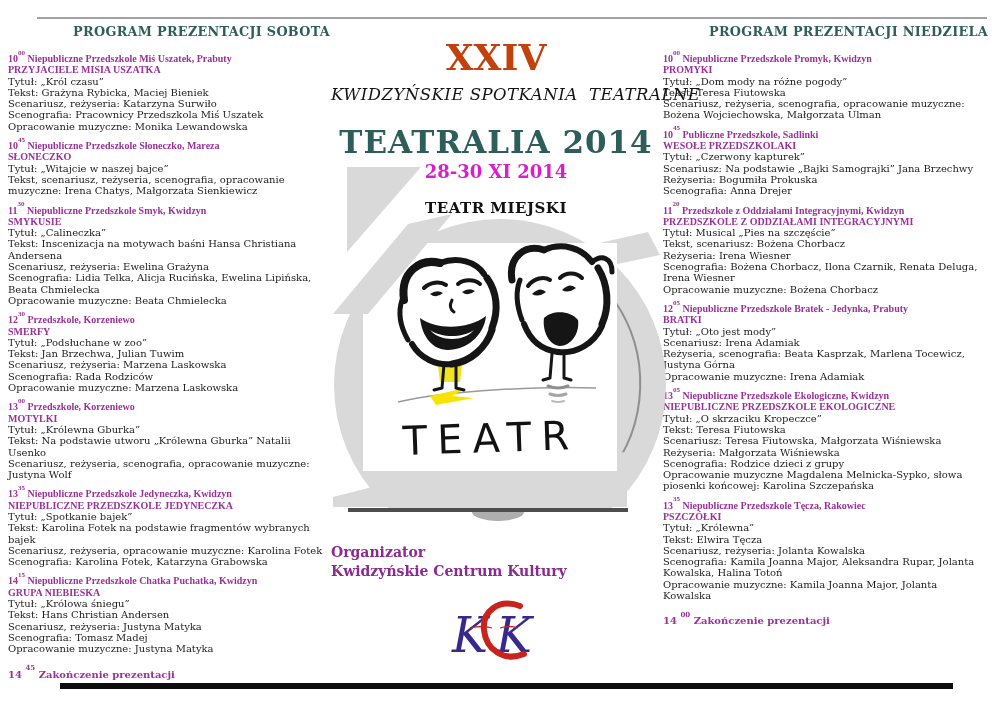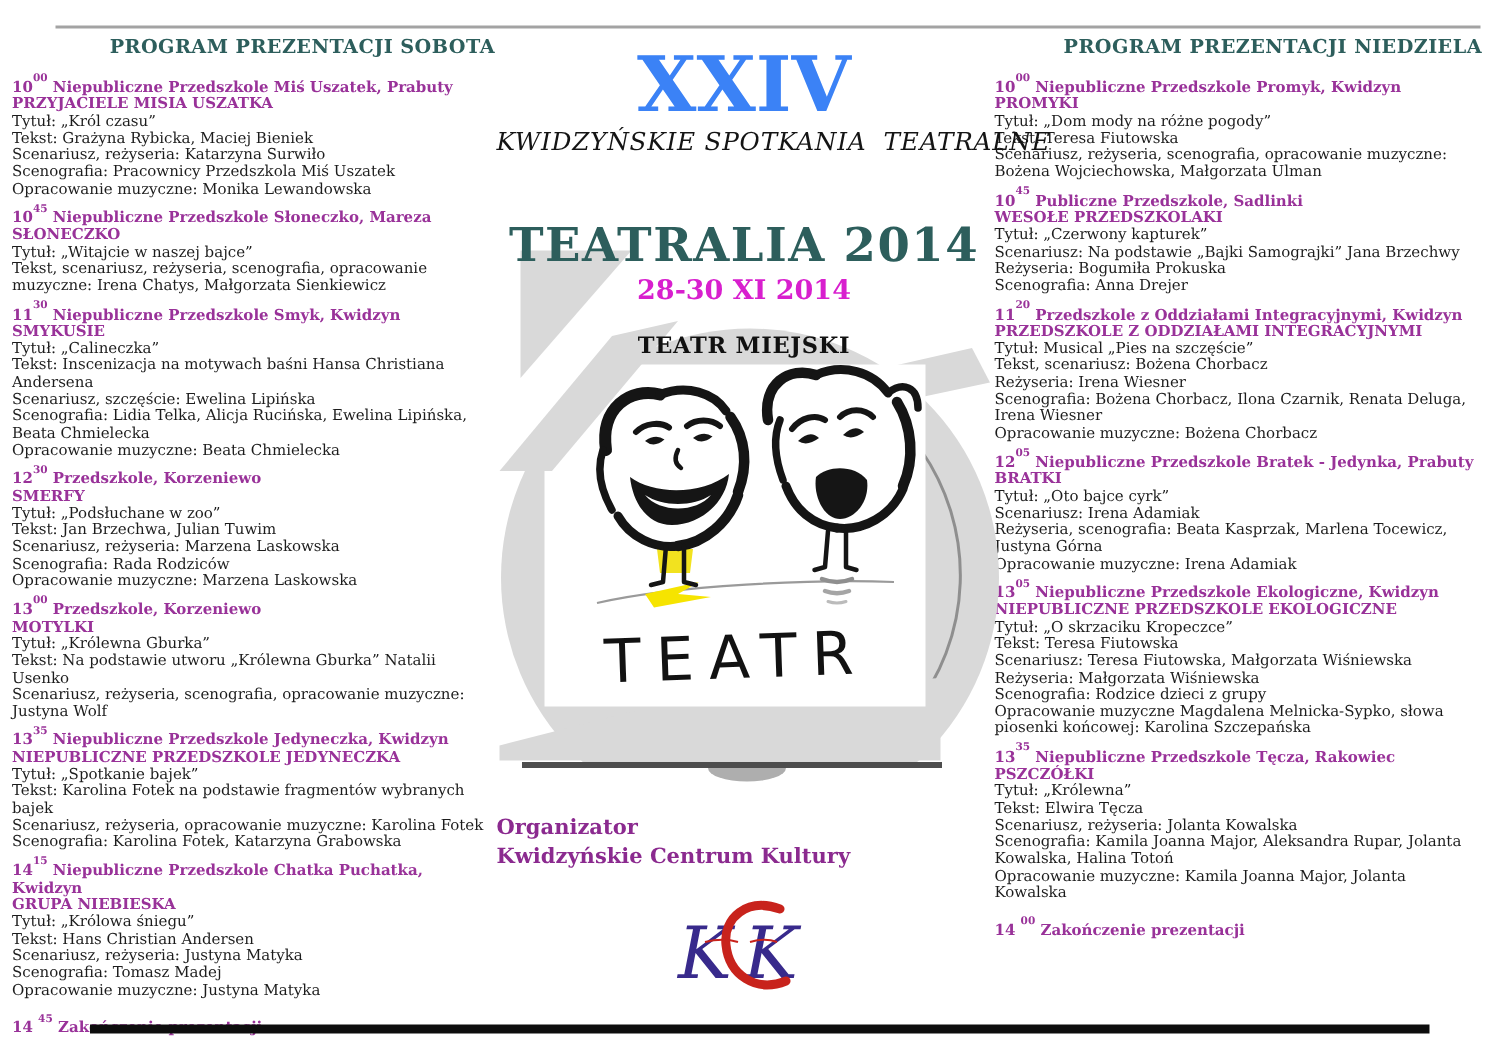--- a/index.html
+++ b/index.html
@@ -7,28 +7,28 @@
         font-family:"DejaVu Serif",serif;color:#1c1c1c;}
   .rule-top{position:absolute;left:37px;top:17px;width:950px;height:2px;background:#a3a3a3;}
   .bar-bottom{position:absolute;left:60px;top:683px;width:893px;height:6px;background:#0d0d0d;}
 
   .col{position:absolute;top:24px;}
   .col-left{left:8px;width:322px;}
   .col-right{left:663px;width:325px;}
   .col-header{font-size:12.8px;font-weight:bold;color:#2d5e5c;text-align:right;
               letter-spacing:.3px;margin:0 0 14px 0;}
   .entry{font-size:10px;line-height:11.3px;margin:0 0 8px 0;}
-  .entry-head{color:#993299;font-weight:bold;}
+  .entry-head{color:#993299;font-weight:bold;font-family:Liberation Serif, serif;}
   .entry sup,.closing sup{font-size:7px;line-height:0;position:relative;top:-3px;}
   .closing{font-size:10px;font-weight:bold;color:#993299;margin-top:14px;}
 
   .center-block{position:absolute;left:331px;top:0;width:330px;text-align:center;z-index:3;}
-  .roman{margin-top:32px;font-size:51px;line-height:50px;font-weight:bold;color:#3b82f6;}
+  .roman{margin-top:32px;font-size:36px;line-height:50px;font-weight:bold;color:#c2410c;}
   .subtitle{margin-top:3px;font-size:16.5px;letter-spacing:.5px;color:#141414;white-space:pre;font-style:italic;}
-  .main-title{margin-top:44px;font-size:31px;line-height:32px;font-weight:bold;color:#2d5e5c;letter-spacing:1px;}
+  .main-title{margin-top:22px;font-size:31px;line-height:32px;font-weight:bold;color:#2d5e5c;letter-spacing:1px;}
   .dates{margin-top:3px;font-size:18px;font-weight:bold;color:#d81fce;text-align:center;}
   .venue{margin-top:17px;font-size:15px;font-weight:bold;color:#111;letter-spacing:.5px;}
 
   .organizer{position:absolute;left:331px;top:543px;width:330px;text-align:left;z-index:3;
              color:#8b2a8f;font-weight:bold;font-size:14px;line-height:19px;}
   svg.artwork{position:absolute;left:0;top:0;z-index:1;}
   .stroke{fill:none;stroke:#151515;stroke-linecap:round;}
 </style>
 </head>
 <body>
@@ -135,21 +135,21 @@
           <div class="entry-head">10<sup>45</sup> Niepubliczne Przedszkole Słoneczko, Mareza</div>
           <div class="entry-head">SŁONECZKO</div>
           <div class="entry-line">Tytuł: „Witajcie w naszej bajce”</div>
           <div class="entry-line">Tekst, scenariusz, reżyseria, scenografia, opracowanie muzyczne: Irena Chatys, Małgorzata Sienkiewicz</div>
         </div>
         <div class="entry">
           <div class="entry-head">11<sup>30</sup> Niepubliczne Przedszkole Smyk, Kwidzyn</div>
           <div class="entry-head">SMYKUSIE</div>
           <div class="entry-line">Tytuł: „Calineczka”</div>
           <div class="entry-line">Tekst: Inscenizacja na motywach baśni Hansa Christiana Andersena</div>
-          <div class="entry-line">Scenariusz, szczęście: Ewelina Lipińska</div>
+          <div class="entry-line">Scenariusz, reżyseria: Ewelina Grażyna</div>
           <div class="entry-line">Scenografia: Lidia Telka, Alicja Rucińska, Ewelina Lipińska, Beata Chmielecka</div>
           <div class="entry-line">Opracowanie muzyczne: Beata Chmielecka</div>
         </div>
         <div class="entry">
           <div class="entry-head">12<sup>30</sup> Przedszkole, Korzeniewo</div>
           <div class="entry-head">SMERFY</div>
           <div class="entry-line">Tytuł: „Podsłuchane w zoo”</div>
           <div class="entry-line">Tekst: Jan Brzechwa, Julian Tuwim</div>
           <div class="entry-line">Scenariusz, reżyseria: Marzena Laskowska</div>
           <div class="entry-line">Scenografia: Rada Rodziców</div>
@@ -206,21 +206,21 @@
           <div class="entry-head">PRZEDSZKOLE Z ODDZIAŁAMI INTEGRACYJNYMI</div>
           <div class="entry-line">Tytuł: Musical „Pies na szczęście”</div>
           <div class="entry-line">Tekst, scenariusz: Bożena Chorbacz</div>
           <div class="entry-line">Reżyseria: Irena Wiesner</div>
           <div class="entry-line">Scenografia: Bożena Chorbacz, Ilona Czarnik, Renata Deluga, Irena Wiesner</div>
           <div class="entry-line">Opracowanie muzyczne: Bożena Chorbacz</div>
         </div>
         <div class="entry">
           <div class="entry-head">12<sup>05</sup> Niepubliczne Przedszkole Bratek - Jedynka, Prabuty</div>
           <div class="entry-head">BRATKI</div>
-          <div class="entry-line">Tytuł: „Oto bajce cyrk”</div>
+          <div class="entry-line">Tytuł: „Oto jest mody”</div>
           <div class="entry-line">Scenariusz: Irena Adamiak</div>
           <div class="entry-line">Reżyseria, scenografia: Beata Kasprzak, Marlena Tocewicz, Justyna Górna</div>
           <div class="entry-line">Opracowanie muzyczne: Irena Adamiak</div>
         </div>
         <div class="entry">
           <div class="entry-head">13<sup>05</sup> Niepubliczne Przedszkole Ekologiczne, Kwidzyn</div>
           <div class="entry-head">NIEPUBLICZNE PRZEDSZKOLE EKOLOGICZNE</div>
           <div class="entry-line">Tytuł: „O skrzaciku Kropeczce”</div>
           <div class="entry-line">Tekst: Teresa Fiutowska</div>
           <div class="entry-line">Scenariusz: Teresa Fiutowska, Małgorzata Wiśniewska</div>

